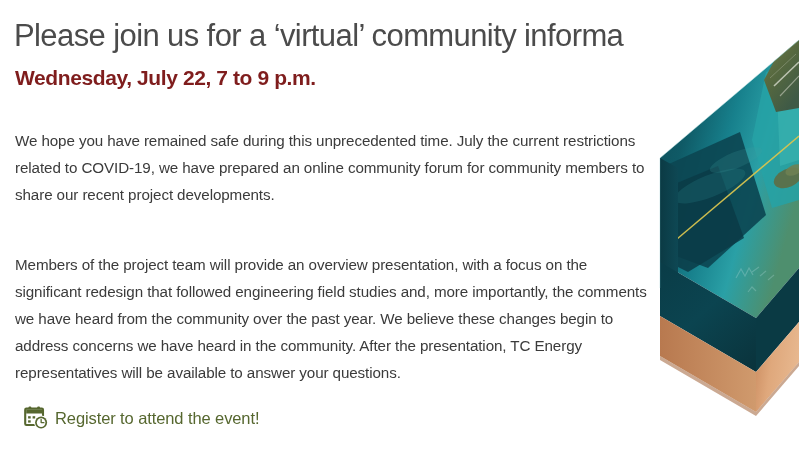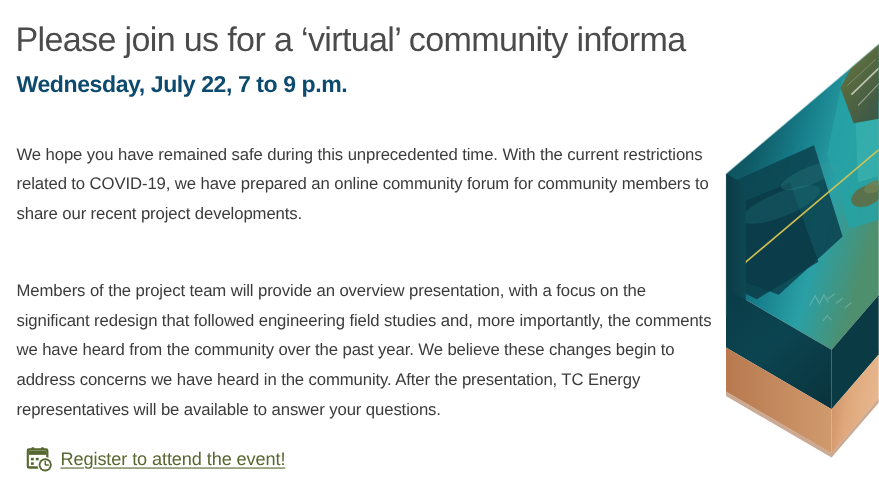--- a/index.html
+++ b/index.html
@@ -48,21 +48,21 @@
 
   #subhead {
     position: absolute;
     left: 1px;
     top: 64px;
     white-space: nowrap;
     font-family: "Liberation Sans", sans-serif;
     font-size: 21px;
     font-weight: 700;
     letter-spacing: -0.4px;
-    color: #0c4a6e;
+    color: #7f1d1d;
     line-height: 28px;
   }
 
   .para {
     position: absolute;
     left: 1px;
     width: 634px;
     font-family: "Liberation Sans", sans-serif;
     font-size: 15.2px;
     font-weight: 400;
@@ -86,21 +86,20 @@
     width: 25px;
     height: 25px;
     flex: 0 0 25px;
     display: block;
   }
   #register-link {
     font-family: "Liberation Sans", sans-serif;
     font-size: 16.5px;
     font-weight: 400;
     color: #56672f;
-    text-decoration: underline;
     text-underline-offset: 2px;
     letter-spacing: -0.1px;
     white-space: nowrap;
     cursor: pointer;
   }
 
   
   #artwork {
     position: absolute;
     left: 648px;
@@ -115,21 +114,21 @@
 <body>
 
 <div id="page">
 
   <div id="content">
 
     <div id="headline">Please join us for a ‘virtual’ community informa</div>
 
     <div id="subhead">Wednesday, July 22, 7 to 9 p.m.</div>
 
-    <p class="para" id="para-1">We hope you have remained safe during this unprecedented time. With the current restrictions related to COVID-19, we have prepared an online community forum for community members to share our recent project developments.</p>
+    <p class="para" id="para-1">We hope you have remained safe during this unprecedented time. July the current restrictions related to COVID-19, we have prepared an online community forum for community members to share our recent project developments.</p>
 
     <p class="para" id="para-2">Members of the project team will provide an overview presentation, with a focus on the significant redesign that followed engineering field studies and, more importantly, the comments we have heard from the community over the past year. We believe these changes begin to address concerns we have heard in the community. After the presentation, TC Energy representatives will be available to answer your questions.</p>
 
     <div id="register-row">
       <svg id="cal-icon" viewBox="0 0 25 25">
 
         <rect x="4.5" y="0.5" width="2.8" height="4" rx="1" fill="#56672f"></rect>
         <rect x="13.2" y="0.5" width="2.8" height="4" rx="1" fill="#56672f"></rect>
 
         <rect x="1.2" y="2.6" width="17.8" height="16.4" rx="1.2" fill="#ffffff" stroke="#56672f" stroke-width="2.1"></rect>

